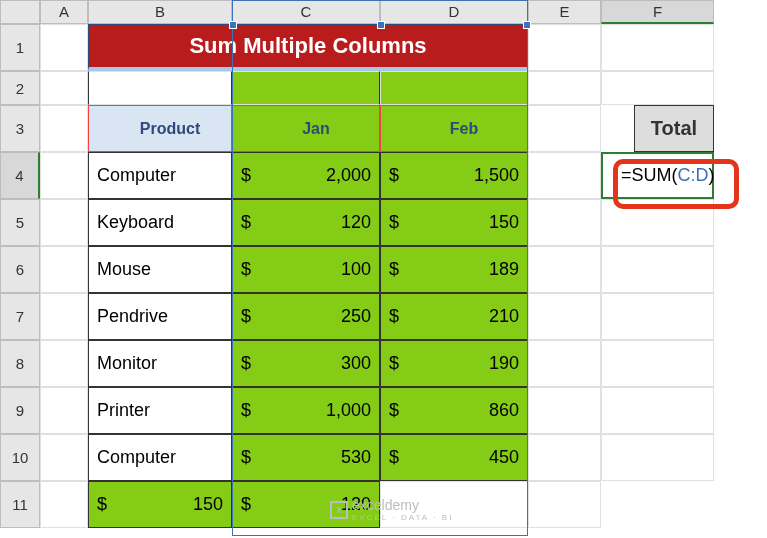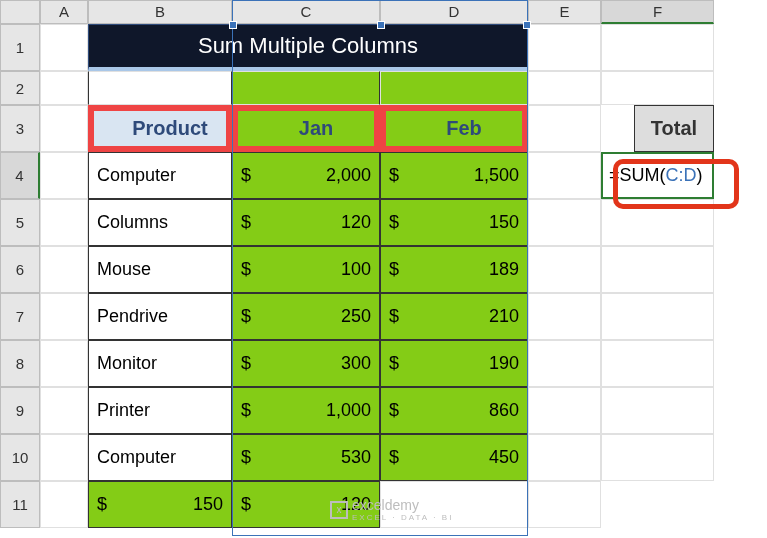--- a/index.html
+++ b/index.html
@@ -39,46 +39,46 @@
     font-size: 18px;
     padding: 0 8px;
     display: flex; align-items: center;
   }
   .rowlabel { height: 47px; }
   .r1 { height: 47px; }
   .r2 { height: 34px; }
 
   .title-merge {
     grid-column: 3 / span 3;
-    background: #0f172a;
+    background: #b91c1c;
     color: #fff;
-    font-weight: normal;
+    font-weight: bold;
     font-size: 22px;
     text-align: left;
     justify-content: center;
     border: 1px solid #2e4a7a;
     border-bottom: 4px solid #a9c7e8;
   }
   .thcell {
     background: #d9e5f2;
     color: #2e4a7a;
     font-weight: bold;
-    font-size: 20px;
+    font-size: 16px;
     justify-content: center;
-    border: 6px solid #ef4444;
+    border: 1px solid #ef4444;
     padding-left: 28px;
   }
   .dcell { border: 1px solid #333; }
   .money { display: flex; justify-content: space-between; width: 100%; }
   .sel-col { background: #84cc16; }
 
   
   .active-cell {
     border: 2px solid #2e7d32 !important;
-    padding: 0 6px;
+    padding: 0 18px;
     font-size: 18px;
     position: relative;
   }
   .formula-callout {
     position: absolute;
     left: 613px; top: 159px;
     width: 126px; height: 50px;
     border: 5px solid #e2351a;
     border-radius: 10px;
     pointer-events: none;
@@ -161,21 +161,21 @@
         <span>1,500</span>
       </span>
     </div>
   <div class="cell"></div>
   <div class="cell active-cell">
       <span><span>=SUM(</span><span class="cd-ref">C:D</span><span>)</span></span>
     </div>
 
   <div class="rowhdr rowlabel">5</div>
   <div class="cell"></div>
-  <div class="cell dcell">Columns</div>
+  <div class="cell dcell">Keyboard</div>
   <div class="cell dcell sel-col">
       <span class="money">
         <span>$</span>
         <span>120</span>
       </span>
     </div>
   <div class="cell dcell sel-col">
       <span class="money">
         <span>$</span>
         <span>150</span>

